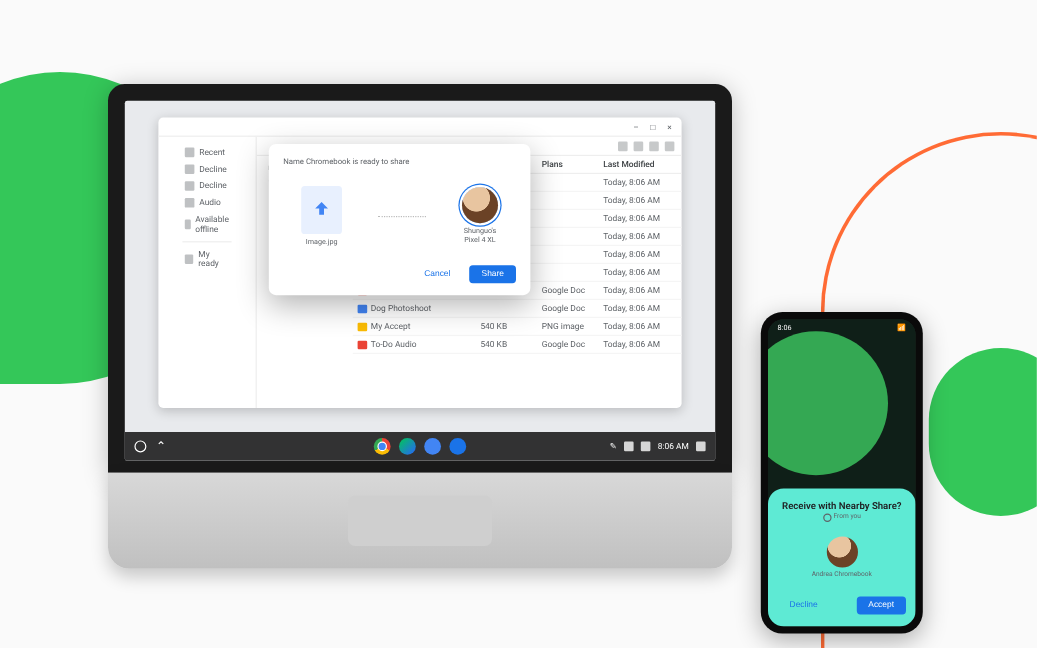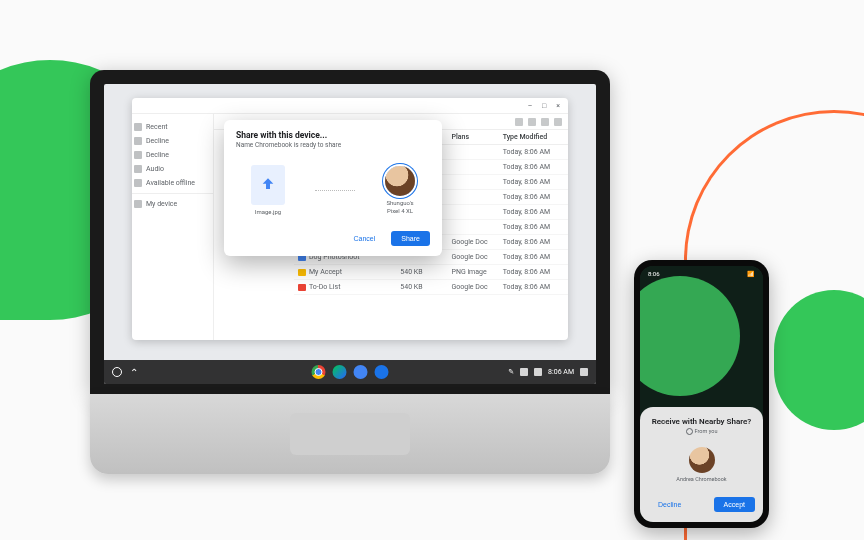--- a/index.html
+++ b/index.html
@@ -13,21 +13,21 @@
 .screen-bezel{background:#1a1a1a;border-radius:14px 14px 0 0;padding:14px 14px 10px;box-shadow:0 4px 20px rgba(0,0,0,.25)}
 .screen{background:#e8eaed;border-radius:2px;height:300px;position:relative;overflow:hidden}
 .kb{height:80px;background:linear-gradient(180deg,#d8d8d8,#c0c0c0);border-radius:0 0 18px 18px;box-shadow:0 6px 14px rgba(0,0,0,.2);position:relative}
 .kb::before{content:"";position:absolute;left:50%;top:50%;transform:translate(-50%,-50%);width:120px;height:42px;background:#cfcfcf;border-radius:6px}
 
 
 .files-win{position:absolute;left:28px;top:14px;right:28px;bottom:44px;background:#fff;border-radius:4px;box-shadow:0 2px 10px rgba(0,0,0,.2);display:flex;flex-direction:column;font-size:7px;color:#5f6368}
 .titlebar{height:16px;display:flex;justify-content:flex-end;align-items:center;gap:6px;padding:0 6px;border-bottom:1px solid #eee}
 .titlebar span{width:8px;height:8px;display:inline-flex;align-items:center;justify-content:center;font-size:7px;color:#5f6368}
 .files-body{flex:1;display:flex}
-.sidebar{width:82px;border-right:1px solid #eee;padding:6px 0}
+.sidebar{width:82px;border-right:1px solid #eee;padding:6px 20px}
 .sb-item{display:flex;align-items:center;gap:4px;padding:3px 2px;color:#5f6368}
 .sb-item .ic{width:8px;height:8px;background:#5f6368;opacity:.4;border-radius:1px}
 .sb-sep{height:1px;background:#eee;margin:3px 0}
 .main{flex:1;display:flex;flex-direction:column}
 .main-top{height:16px;display:flex;align-items:center;justify-content:space-between;padding:0 6px;border-bottom:1px solid #eee}
 .icons-r{display:flex;gap:5px}
 .icons-r span{width:8px;height:8px;background:#5f6368;opacity:.35;border-radius:1px}
 .main-body{flex:1;display:flex}
 .tree{width:80px;padding:4px}
 .tree-item{padding:2px 2px 2px 6px;display:flex;gap:3px;align-items:center}
@@ -72,21 +72,21 @@
 .app-ic.g1{background:#4285F4}.app-ic.g2{background:#1a73e8}
 .tb-right{margin-left:auto;display:flex;gap:6px;align-items:center;font-size:7px}
 .tb-right .si{width:8px;height:8px;background:#fff;opacity:.8;border-radius:1px}
 
 
 .phone{position:absolute;right:95px;top:260px;width:135px;height:268px;background:#0a0a0a;border-radius:18px;padding:6px;box-shadow:0 6px 20px rgba(0,0,0,.3)}
 .p-screen{width:100%;height:100%;background:#1a2820;border-radius:13px;overflow:hidden;position:relative}
 .p-wall{position:absolute;inset:0;background:#0f1f18}
 .p-circle{position:absolute;left:-20px;top:10px;width:120px;height:120px;background:#34A853;border-radius:50%}
 .p-status{position:absolute;top:0;left:0;right:0;height:14px;display:flex;justify-content:space-between;align-items:center;padding:0 8px;color:#fff;font-size:6px;z-index:2}
-.p-card{position:absolute;left:0;right:0;bottom:0;top:55%;background:#e5e5e5;border-radius:13px 13px 0 0;padding:10px 8px;display:flex;flex-direction:column;align-items:center}
+.p-card{position:absolute;left:0;right:0;bottom:0;top:55%;background:#5eead4;border-radius:13px 13px 0 0;padding:10px 8px;display:flex;flex-direction:column;align-items:center}
 .p-title{font-size:8px;font-weight:600;color:#202124}
 .p-sub{font-size:5.5px;color:#5f6368;margin-top:2px;display:flex;align-items:center;gap:2px}
 .p-sub::before{content:"";width:5px;height:5px;border:1px solid #5f6368;border-radius:50%}
 .p-av{width:26px;height:26px;border-radius:50%;background:radial-gradient(circle at 40% 30%,#E8C5A0 0 40%,#6B4226 42%);margin-top:12px}
 .p-name{font-size:5.5px;color:#5f6368;margin-top:3px}
 .p-foot{margin-top:auto;width:100%;display:flex;justify-content:space-between;align-items:center}
 .p-btn{font-size:7px;border:none;border-radius:3px;padding:4px 10px}
 .p-btn.ghost{background:none;color:#1a73e8}
 .p-btn.primary{background:#1a73e8;color:#fff}
 </style>
@@ -125,21 +125,21 @@
                 <span class="ic"></span>
                 <span>Audio</span>
               </div>
             <div class="sb-item">
                 <span class="ic"></span>
                 <span>Available offline</span>
               </div>
             <div class="sb-sep"></div>
             <div class="sb-item">
                 <span class="ic"></span>
-                <span>My device</span>
+                <span>My ready</span>
               </div>
           </div>
           <div class="main">
             <div class="main-top">
               <div></div>
               <div class="icons-r">
                 <span></span>
                 <span></span>
                 <span></span>
                 <span></span>
@@ -168,21 +168,21 @@
                 <div class="tree-item sel" style="padding-left:12px">
                     <span class="fi"></span>
                     <span>Today ▸</span>
                   </div>
               </div>
               <div class="listing">
                 <div class="list-head">
                   <div class="c1">Name</div>
                   <div class="c2">Size</div>
                   <div class="c3">Plans</div>
-                  <div class="c4">Type Modified</div>
+                  <div class="c4">Last Modified</div>
                 </div>
                 <div class="row">
                     <div class="c1">
                       <span class="fi g"></span>
                       <span></span>
                     </div>
                     <div class="c2"></div>
                     <div class="c3"></div>
                     <div class="c4">Today, 8:06 AM</div>
                   </div>
@@ -254,34 +254,33 @@
                       <span class="fi y"></span>
                       <span>My Accept</span>
                     </div>
                     <div class="c2">540 KB</div>
                     <div class="c3">PNG image</div>
                     <div class="c4">Today, 8:06 AM</div>
                   </div>
                 <div class="row">
                     <div class="c1">
                       <span class="fi r"></span>
-                      <span>To-Do List</span>
+                      <span>To-Do Audio</span>
                     </div>
                     <div class="c2">540 KB</div>
                     <div class="c3">Google Doc</div>
                     <div class="c4">Today, 8:06 AM</div>
                   </div>
               </div>
             </div>
           </div>
         </div>
       </div>
 
       <div class="dialog">
-        <div class="dlg-title">Share with this device...</div>
         <div class="dlg-sub">Name Chromebook is ready to share</div>
         <div class="dlg-body">
           <div class="doc-ic">
             <div class="doc-box">
                 <svg viewBox="0 0 24 24">
                   <path d="M12 2L4 10h5v8h6v-8h5z"></path>
                 </svg>
               </div>
             <div class="doc-lbl">Image.jpg</div>
           </div>

